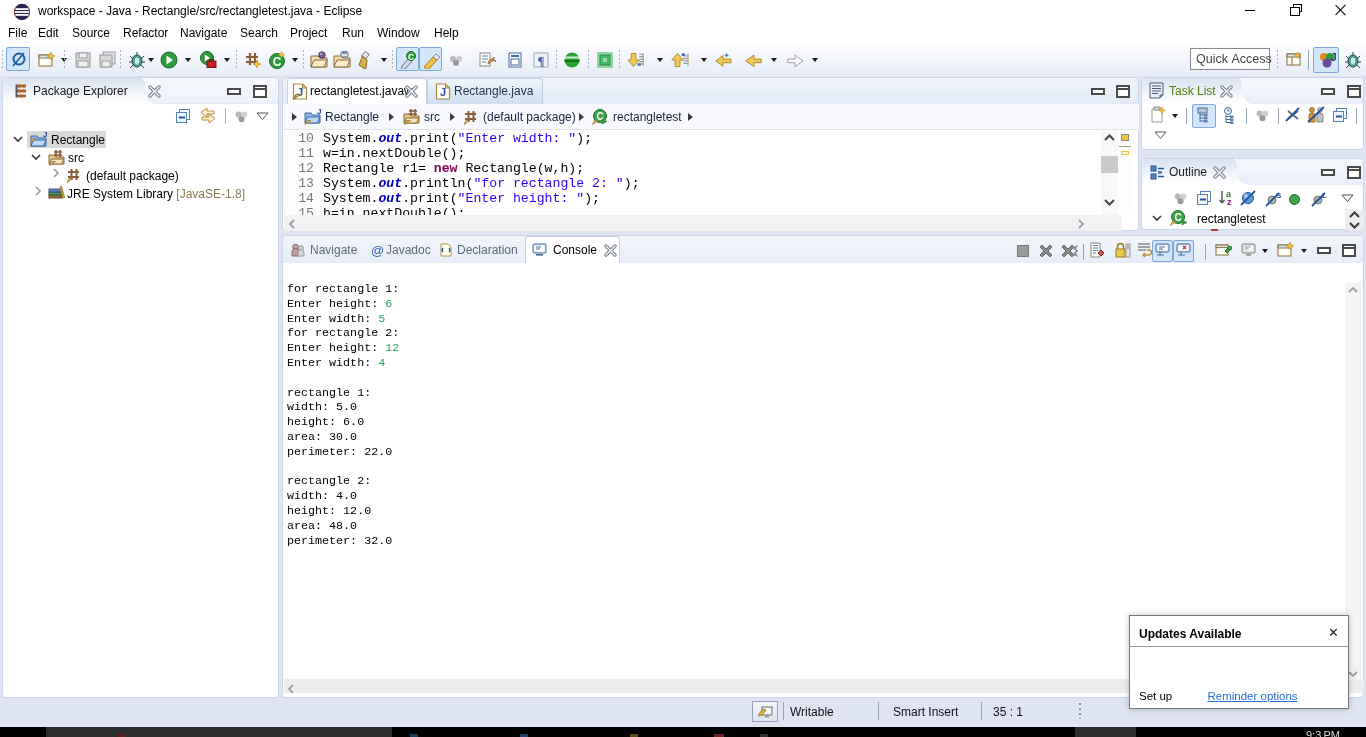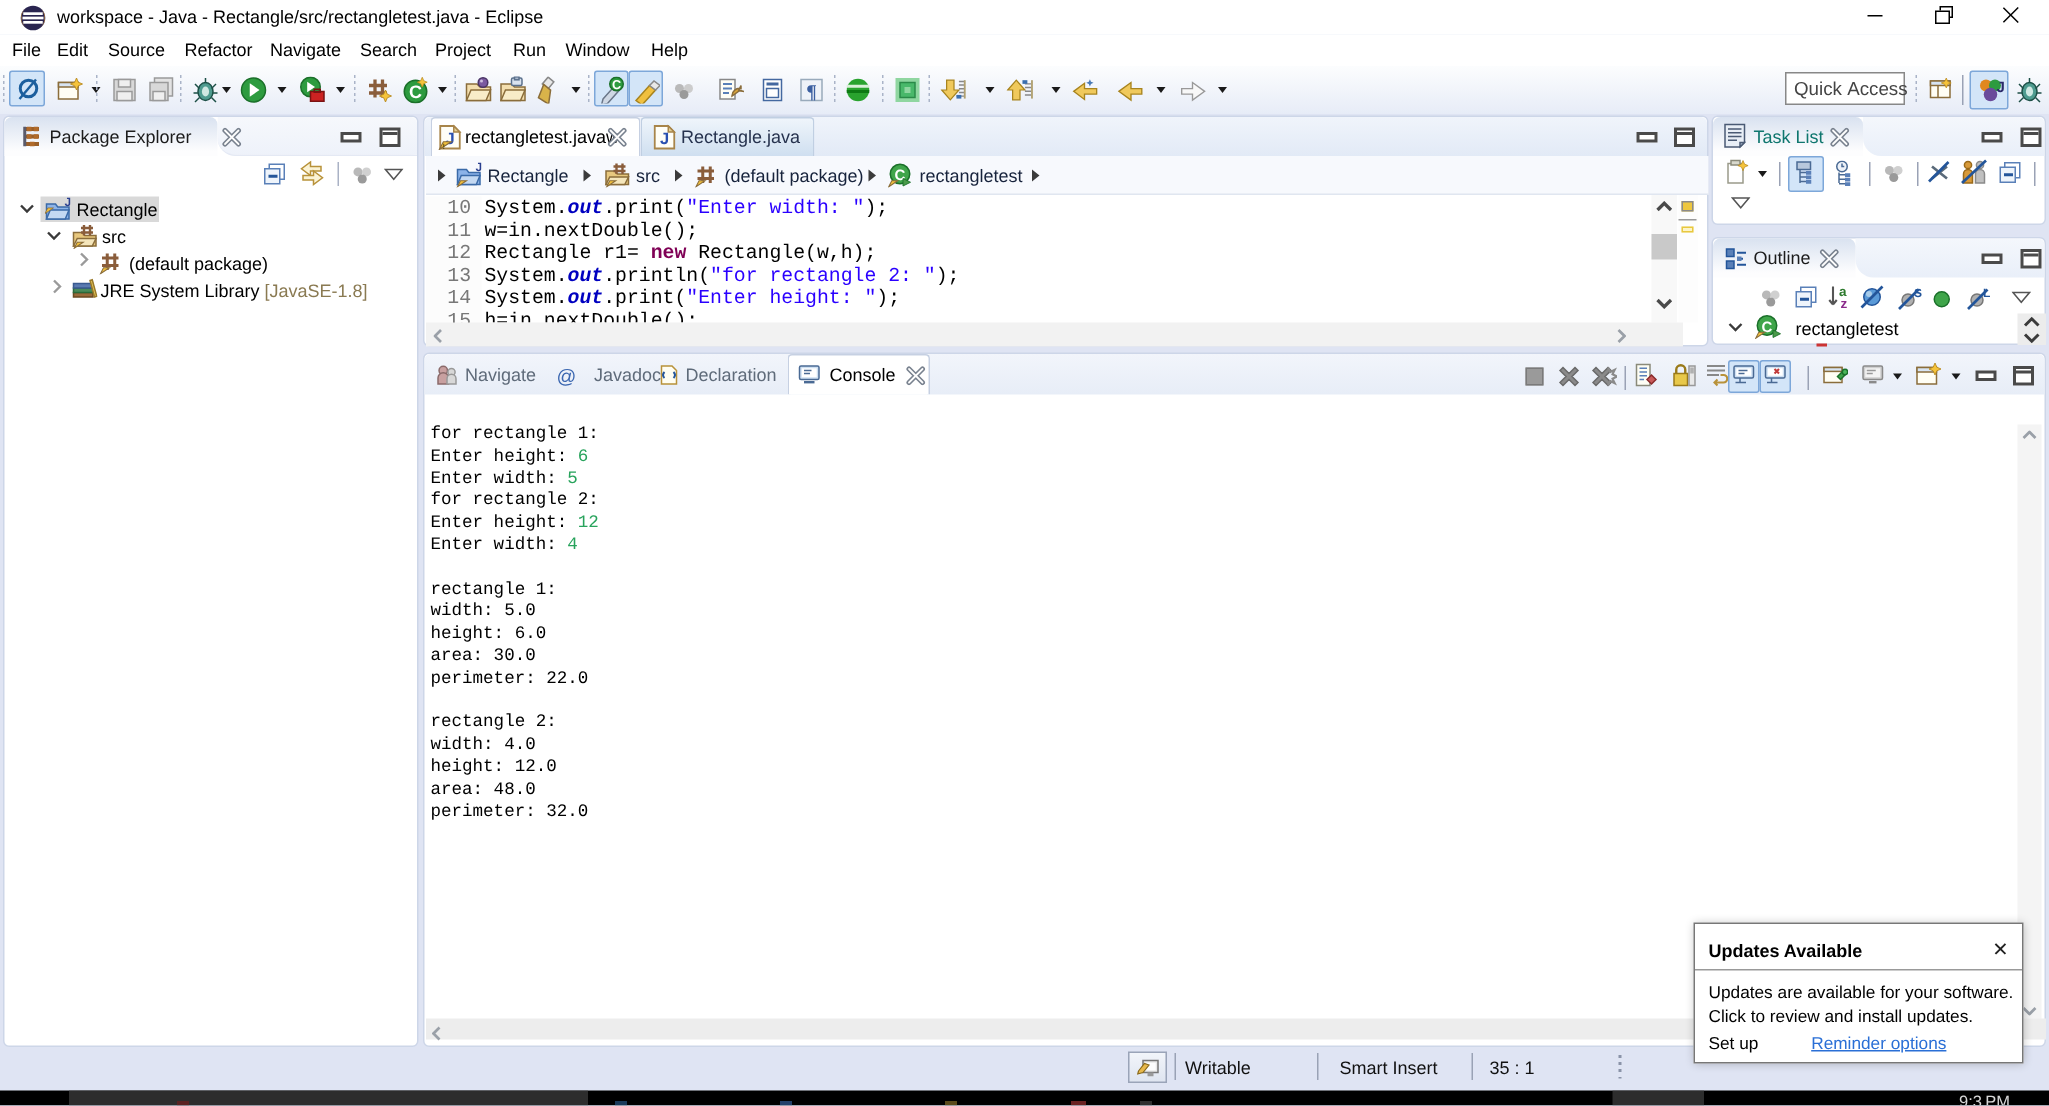--- a/index.html
+++ b/index.html
@@ -476,21 +476,21 @@
 </div>
 
 <div class="panel" id="tasklist">
   <div style="position:absolute; left:100px; top:0; right:0; height:26px; background:linear-gradient(#f4f7fc,#e9eff9); border-radius:0 4px 0 12px;"></div>
   <div style="position:absolute; left:0; top:0; width:100px; height:26px; background:linear-gradient(#d9e2f0, #fdfdfe 88%); border-radius:5px 5px 0 0;"></div>
   <svg class="viewtab-ic" style="left:7px; top:4px;" width="15" height="17" viewBox="0 0 15 17">
       <path d="M1 1 h13 v12 l-3 3 H1z" fill="#e8eef6" stroke="#4a5a74"></path>
       <path d="M11 16 v-3 h3z" fill="#aab8cc" stroke="#4a5a74"></path>
       <path d="M3 4 h9 M3 6.5 h9 M3 9 h9 M3 11.5 h6" stroke="#4a5a74" stroke-width="1"></path>
     </svg>
-  <span style="position:absolute; left:27px; top:6px; font-size:12px; color:#0f766e;">Task List</span>
+  <span style="position:absolute; left:27px; top:6px; font-size:12px; color:#4d7c0f;">Task List</span>
   <svg class="viewtab-ic" style="left:78px; top:7px;" width="13" height="13" viewBox="0 0 13 13">
       <path d="M2 2 L11 11 M11 2 L2 11" stroke="#79828f" stroke-width="3.4" stroke-linecap="round"></path>
       <path d="M2 2 L11 11 M11 2 L2 11" stroke="#fdfdfd" stroke-width="1.2" stroke-linecap="round"></path>
     </svg>
   <div class="minline" style="left:179px; top:10px;"></div>
   <div class="maxbox" style="left:205px; top:7px;"></div>
   <svg class="viewtab-ic" style="left:8px; top:28px;" width="16" height="18" viewBox="0 0 16 18">
       <path d="M2 3 h10 v13 H2z" fill="#ffffff" stroke="#9a9a8a"></path>
       <path d="M4 1 h6 v3 H4z" fill="#d8d8cc" stroke="#8a8a7a"></path>
       <path d="M11 3 l1 2.4 2.4 1 -2.4 1 -1 2.4 -1-2.4 -2.4-1 2.4-1z" fill="#f5c33b" stroke="#b98a1e" stroke-width="0.5" transform="translate(1,-2)"></path>
@@ -619,21 +619,21 @@
   <div id="con-tabbar"></div>
   <div id="con-tab-active"></div>
   <svg class="viewtab-ic" style="left:8px; top:7px;" width="14" height="14" viewBox="0 0 14 14">
       <circle cx="4.5" cy="4" r="2.8" fill="#c8a0a0" stroke="#8a6a6a"></circle>
       <path d="M1 13 v-4 a3.5 3.5 0 0 1 7 0 v4z" fill="#c8a0a0" stroke="#8a6a6a"></path>
       <circle cx="10" cy="5" r="2.4" fill="#d8d8d8" stroke="#999"></circle>
       <path d="M7 13 v-3.5 a3 3 0 0 1 6 0 v3.5z" fill="#d8d8d8" stroke="#999"></path>
     </svg>
   <span style="position:absolute; left:27px; top:7px;">Navigate</span>
   <span style="position:absolute; left:88px; top:7px; color:#3a66b0; font-size:13px;">@</span>
-  <span style="position:absolute; left:113px; top:7px;">Javadoc</span>
+  <span style="position:absolute; left:103px; top:7px;">Javadoc</span>
   <svg class="viewtab-ic" style="left:156px; top:7px;" width="14" height="14" viewBox="0 0 14 14">
       <path d="M2 1 h7 l3 3 v9 H2z" fill="#fffef2" stroke="#b8923a"></path>
       <path d="M4 5 q-2 2 0 4 M10 5 q2 2 0 4" stroke="#23559a" stroke-width="1.3" fill="none"></path>
     </svg>
   <span style="position:absolute; left:174px; top:7px;">Declaration</span>
   <svg class="viewtab-ic" style="left:249px; top:7px;" width="15" height="14" viewBox="0 0 15 14">
       <rect x="1" y="1" width="13" height="9" rx="1" fill="#cfe0f2" stroke="#4a6a94"></rect>
       <rect x="2.5" y="2.5" width="10" height="6" fill="#fff"></rect>
       <path d="M4 4 h5 M4 6 h4" stroke="#4a6a94" stroke-width="1"></path>
       <rect x="4" y="11" width="7" height="1.6" fill="#4a6a94"></rect>
@@ -763,15 +763,14 @@
   <div style="position:absolute; left:630px; top:7px; width:8px; height:3px; background:#5a4a1a;"></div>
   <div style="position:absolute; left:714px; top:7px; width:10px; height:3px; background:#6a2222;"></div>
   <div style="position:absolute; left:760px; top:7px; width:8px; height:3px; background:#303030;"></div>
   <span style="position:absolute; left:1306px; top:2px; font-size:11px; color:#d8d8d8;">9:3 PM</span>
 </div>
 
 <div class="abs" id="notif">
   <div id="notif-title">Updates Available</div>
   <div id="notif-x">✕</div>
   <div id="notif-hr"></div>
-  <div id="notif-b1">Updates are available for your software.<br>Click to review and install updates.</div>
   <div id="notif-b2">Set up <a class="rem">Reminder options</a></div>
 </div>
 
 </body></html>

